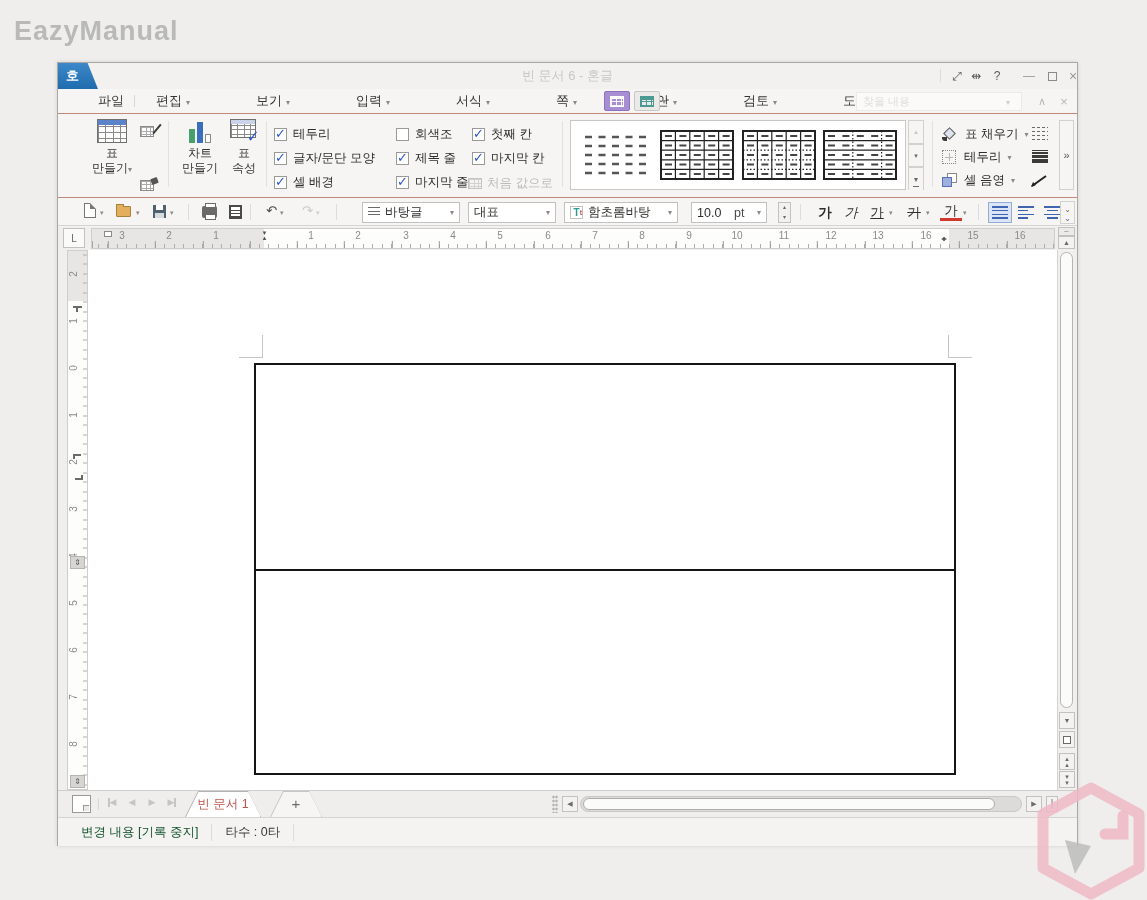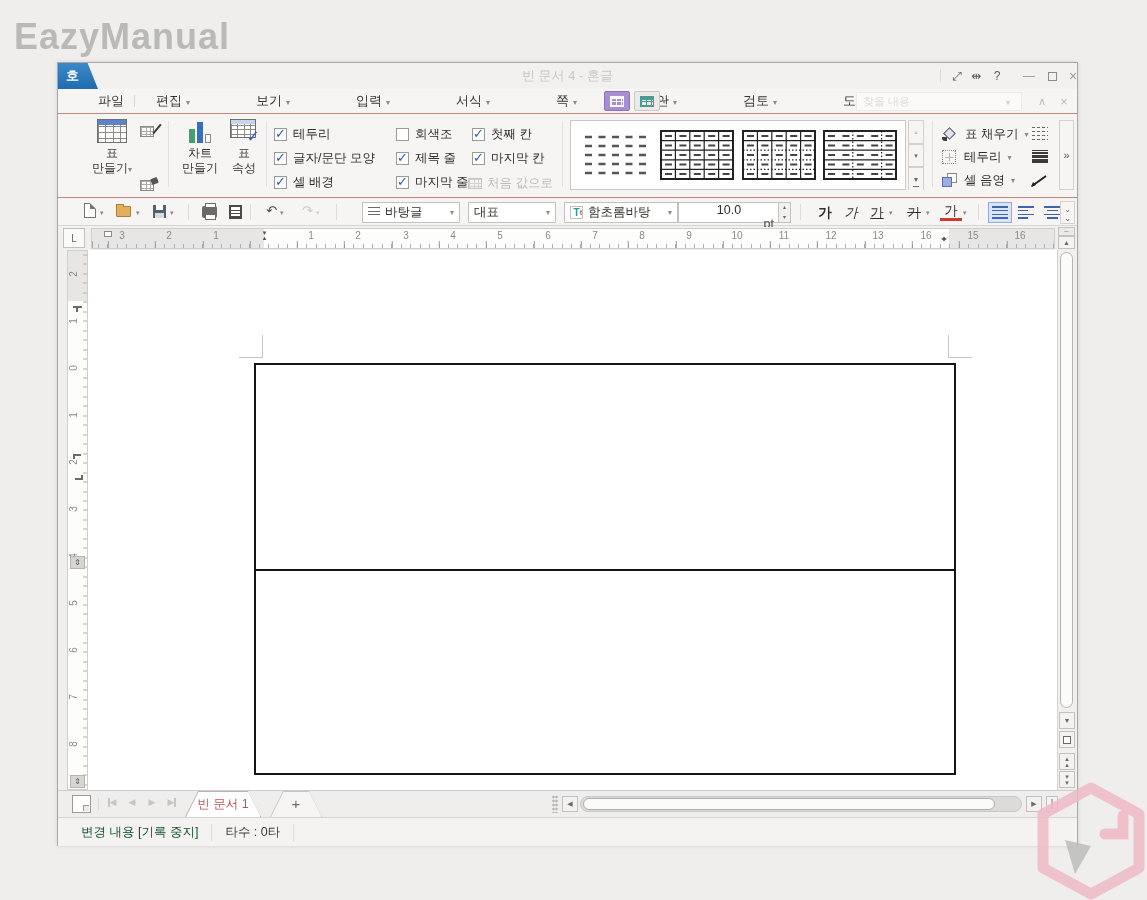--- a/index.html
+++ b/index.html
@@ -1,20 +1,20 @@
 <!DOCTYPE html>
 <html><head>
 <meta charset="utf-8">
 <style>
   html,body{margin:0;padding:0;background:#efeeec;}
   *{box-sizing:border-box;font-family:"Liberation Sans","DejaVu Sans",sans-serif;}
   #stage{position:relative;width:1147px;height:900px;background:#efeeec;overflow:hidden;}
   .abs{position:absolute;}
   
-  .watermark{left:14px;top:16px;font-size:36px;font-weight:bold;color:#b9b9b9;letter-spacing:1px;}
+  .watermark{left:14px;top:16px;font-size:27px;font-weight:bold;color:#b9b9b9;letter-spacing:1px;}
   
   #win{left:57px;top:62px;width:1021px;height:784px;background:#f4f3f1;border:1px solid #a9a8a6;box-shadow:0 0 4px rgba(0,0,0,.12);}
   
   .titlebar{left:0;top:0;width:100%;height:26px;background:#f2f1ef;}
   .logo-tab{left:0;top:0;width:40px;height:26px;background:linear-gradient(#3c88c8,#1f6cae);clip-path:polygon(0 0,74% 0,100% 100%,0 100%);color:#fff;font-weight:bold;font-size:13px;line-height:26px;text-align:left;padding-left:8px;}
   .win-title{left:0;top:0;width:100%;text-align:center;line-height:26px;font-size:13px;color:#c9c7c4;}
   .tb-ic{top:5px;width:18px;height:16px;color:#5a5a58;font-size:12px;text-align:center;line-height:16px;cursor:default;}
   .tb-sep{top:6px;width:1px;height:13px;background:#dddcda;}
   .maxbox{display:inline-block;width:9px;height:9px;border:1px solid #8a8a88;vertical-align:middle;}
   
@@ -185,21 +185,21 @@
 <body>
 
 <div id="stage">
 
   <div class="abs watermark">EazyManual</div>
 
   <div id="win" class="abs">
 
     <div class="abs titlebar">
       <div class="abs logo-tab">호</div>
-      <div class="abs win-title">빈 문서 4 - 혼글</div>
+      <div class="abs win-title">빈 문서 6 - 혼글</div>
       <div class="abs tb-sep" style="left:882px;"></div>
       <div class="abs tb-ic" style="left:890px;">⤢</div>
       <div class="abs tb-ic" style="left:909px;">⇹</div>
       <div class="abs tb-ic" style="left:930px;">?</div>
       <div class="abs tb-ic" style="left:962px;color:#9a9a98;">—</div>
       <div class="abs tb-ic" style="left:985px;"><span class="maxbox"></span></div>
       <div class="abs tb-ic" style="left:1006px;font-size:14px;color:#9a9a98;">×</div>
     </div>
 
     <div class="abs menubar">
@@ -450,21 +450,21 @@
       </div>
       <div class="abs combo" style="left:410px;width:88px;">
         <span>대표</span>
         <span class="dd">▾</span>
       </div>
       <div class="abs combo" style="left:506px;width:114px;">
         <span class="tt-ic"><span>T</span><i>t</i></span>
         <span>함초롬바탕</span>
         <span class="dd">▾</span>
       </div>
-      <div class="abs combo" style="left:620px;width:102px;flex-direction:column;">
+      <div class="abs combo" style="left:633px;width:76px;">
         <span>10.0</span>
         <span style="margin-left:auto;color:#4a4a48;">pt</span>
         <span class="dd">▾</span>
       </div>
       <div class="abs spinner" style="left:720px;">
         <span>▴</span>
         <span>▾</span>
       </div>
       <div class="abs ft-sep" style="left:742px;"></div>
 

